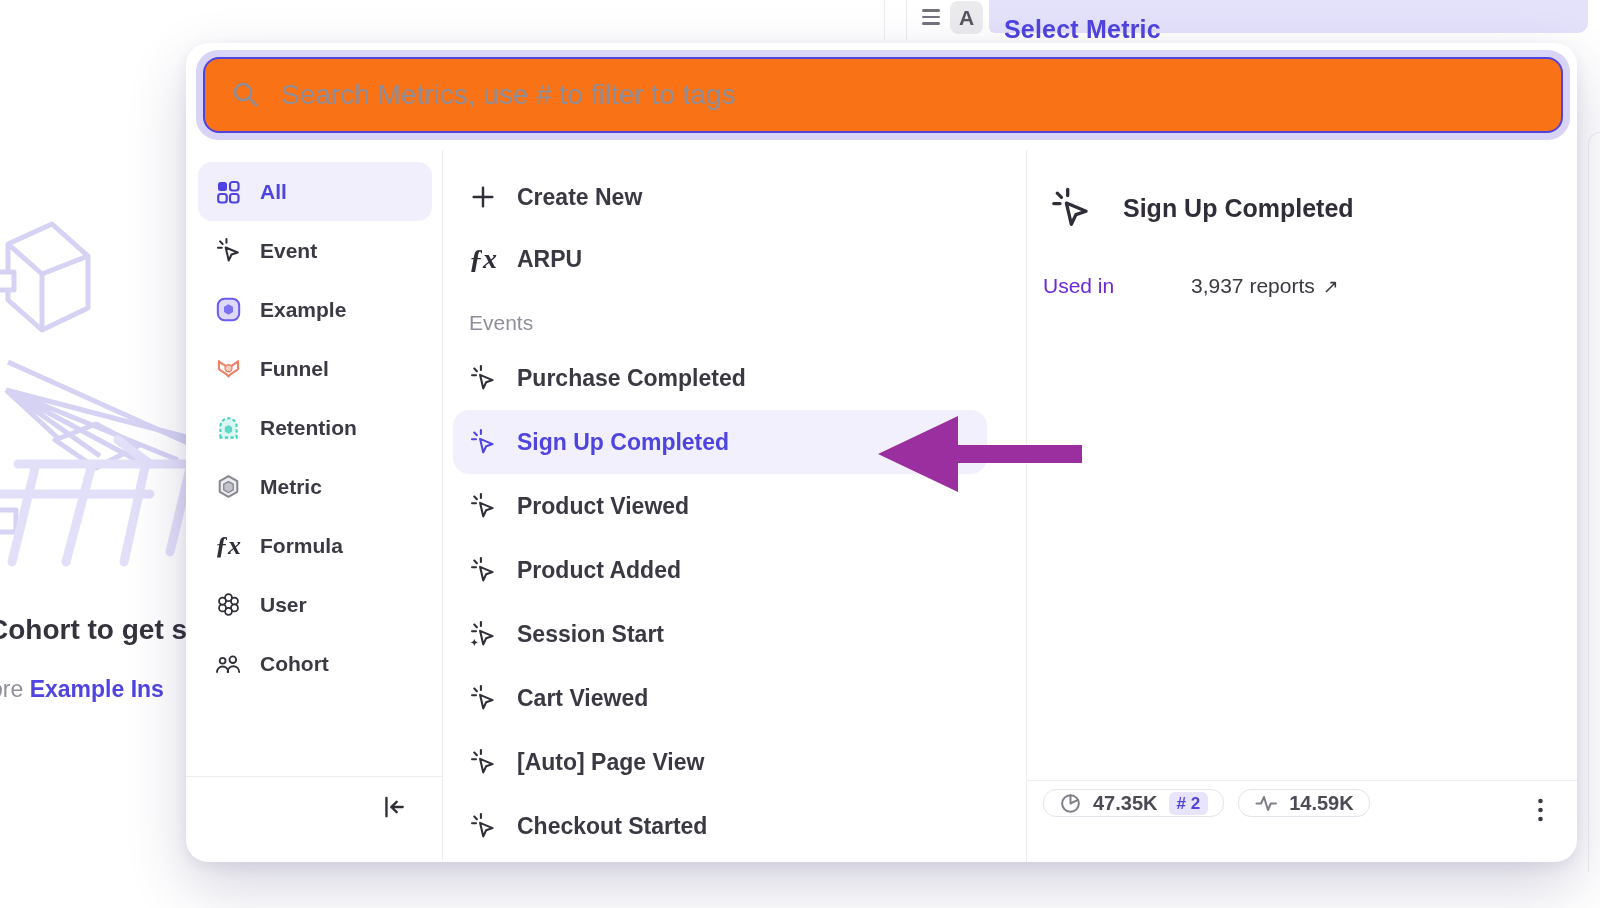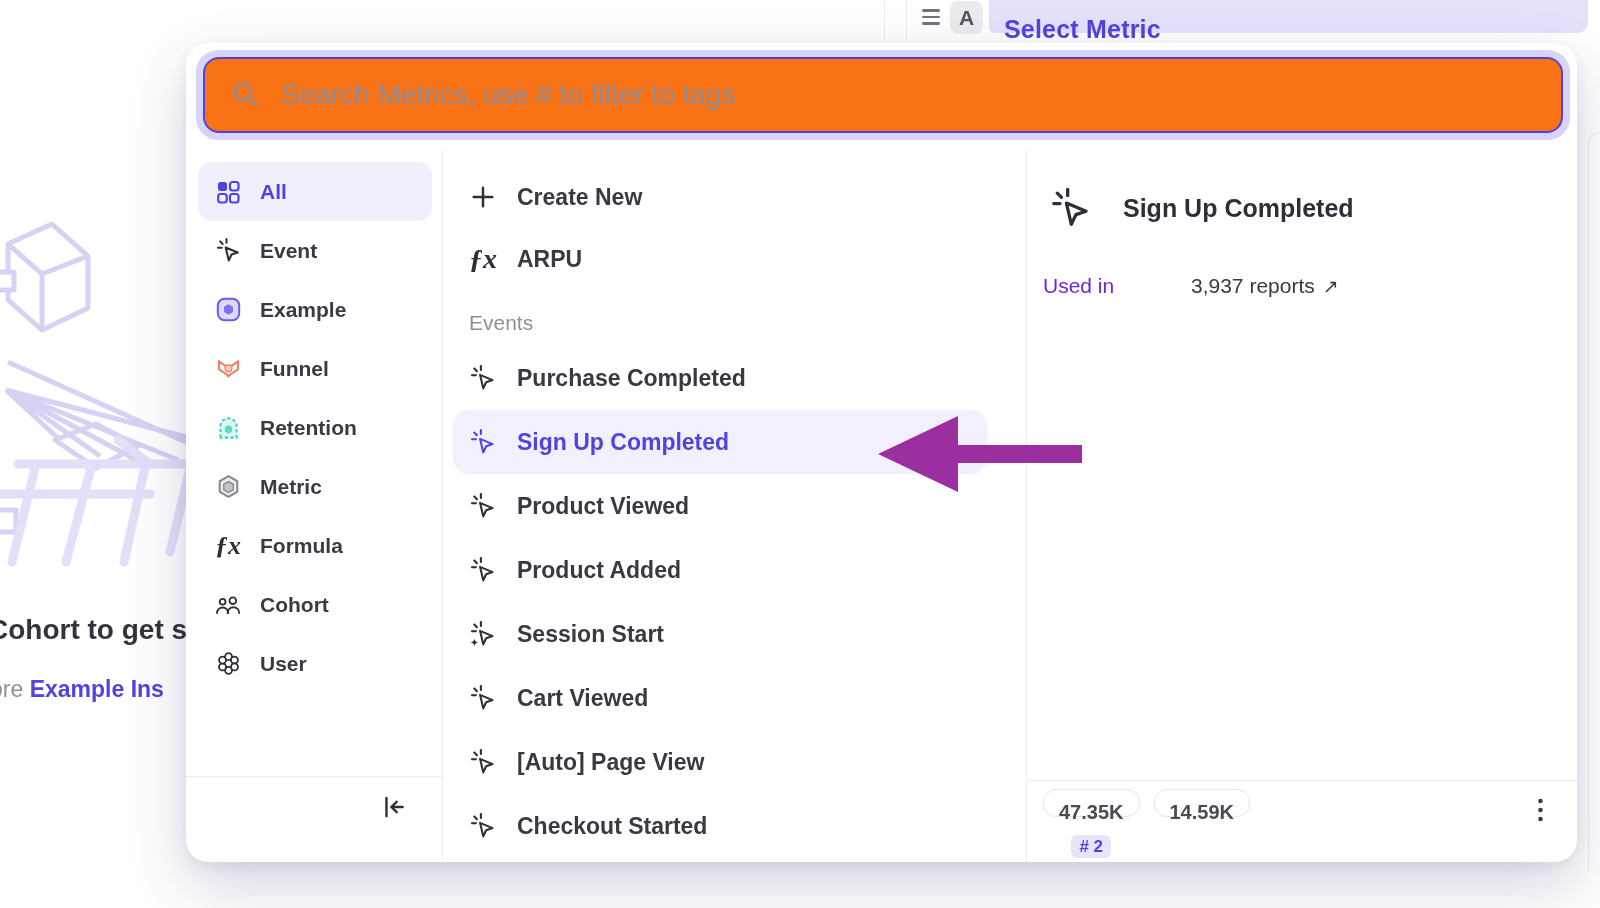--- a/index.html
+++ b/index.html
@@ -50,21 +50,21 @@
   .event-row.selected { background:#f2f0fd; color:#4f44e0; }
   .fx-glyph { font-family:"Liberation Serif", serif; font-style:italic; font-weight:700; font-size:26px; color:#2f2d38; line-height:1; }
 
   .detail-header { display:flex; align-items:center; gap:30px; padding:36px 0 0 22px; }
   .detail-title { font-size:25px; font-weight:700; color:#302d38; }
   .used-row { display:flex; margin-top:44px; padding-left:16px; font-size:21px; align-items:center; }
   .used-label { color:#6d28d9; width:148px; }
   .used-value { color:#3a3842; font-weight:500; }
   .ext-arrow { color:#3a3842; margin-left:8px; font-size:19px; }
   .detail-footer { position:absolute; left:0; right:0; bottom:0; height:82px; border-top:1px solid #ededf1; display:flex; align-items:flex-start; padding:8px 26px 0 16px; gap:14px; }
-  .stat-pill { height:28px; border:1.5px solid #e4e4ea; border-radius:13px; display:inline-flex; align-items:center; gap:11px; padding:0 15px; font-size:20px; font-weight:700; color:#4c4a55; background:#fff;flex-direction:column; }
+  .stat-pill { height:28px; border:1.5px solid #e4e4ea; border-radius:13px; display:inline-flex; align-items:center; gap:11px; padding:0 15px; font-size:20px; font-weight:700; color:#4c4a55; background:#fff; }
   .hash-badge { background:#e7e4fc; color:#4f44e0; border-radius:6px; font-size:17px; font-weight:600; padding:3px 8px; line-height:1; }
   .kebab { margin-left:auto; margin-top:8px; width:22px; height:26px; display:flex; align-items:center; justify-content:center; cursor:pointer; }
 
   .pointer-arrow { position:absolute; left:0; top:0; z-index:30; pointer-events:none; }
   svg { display:block; }
 </style>
 </head>
 <body>
 
 <svg width="0" height="0" style="position:absolute">
@@ -185,46 +185,46 @@
           <span>Metric</span>
         </div>
         <div class="side-item">
           <span class="icon-box">
             <span class="fx-glyph">ƒx</span>
           </span>
           <span>Formula</span>
         </div>
         <div class="side-item">
           <span class="icon-box">
-            <svg width="28" height="28" viewBox="0 0 26 26">
-              <g fill="none" stroke="#2f2d38" stroke-width="1.7" stroke-linecap="round">
-                <circle cx="8" cy="10" r="2.7"></circle>
-                  <circle cx="17.5" cy="9" r="3.1"></circle>
-                <path d="M2.8 20.5 a5.2 5.2 0 0 1 10.4 0"></path>
-                <path d="M12.6 20.5 a5.4 5.4 0 0 1 10.8 0"></path>
-              </g>
-            </svg>
-          </span>
-          <span>Cohort</span>
-        </div>
-        <div class="side-item">
-          <span class="icon-box">
             <svg width="27" height="27" viewBox="0 0 24 24">
               <g fill="#fff" stroke="#2f2d38" stroke-width="1.6">
                 <circle cx="12" cy="5.9" r="3.1"></circle>
                   <circle cx="17.3" cy="8.95" r="3.1"></circle>
                   <circle cx="17.3" cy="15.05" r="3.1"></circle>
                 <circle cx="12" cy="18.1" r="3.1"></circle>
                   <circle cx="6.7" cy="15.05" r="3.1"></circle>
                   <circle cx="6.7" cy="8.95" r="3.1"></circle>
               </g>
             </svg>
           </span>
           <span>User</span>
         </div>
+        <div class="side-item">
+          <span class="icon-box">
+            <svg width="28" height="28" viewBox="0 0 26 26">
+              <g fill="none" stroke="#2f2d38" stroke-width="1.7" stroke-linecap="round">
+                <circle cx="8" cy="10" r="2.7"></circle>
+                  <circle cx="17.5" cy="9" r="3.1"></circle>
+                <path d="M2.8 20.5 a5.2 5.2 0 0 1 10.4 0"></path>
+                <path d="M12.6 20.5 a5.4 5.4 0 0 1 10.8 0"></path>
+              </g>
+            </svg>
+          </span>
+          <span>Cohort</span>
+        </div>
       </div>
       <div class="side-footer">
         <div class="collapse-btn">
           <svg width="28" height="28" viewBox="0 0 26 26">
             <path d="M6 4.5 V21.5 M21 13 H10.5 M10.5 13 L15.5 8.2 M10.5 13 L15.5 17.8" fill="none" stroke="#2f2d38" stroke-width="2.2" stroke-linecap="round"></path>
           </svg>
         </div>
       </div>
     </div>
 

